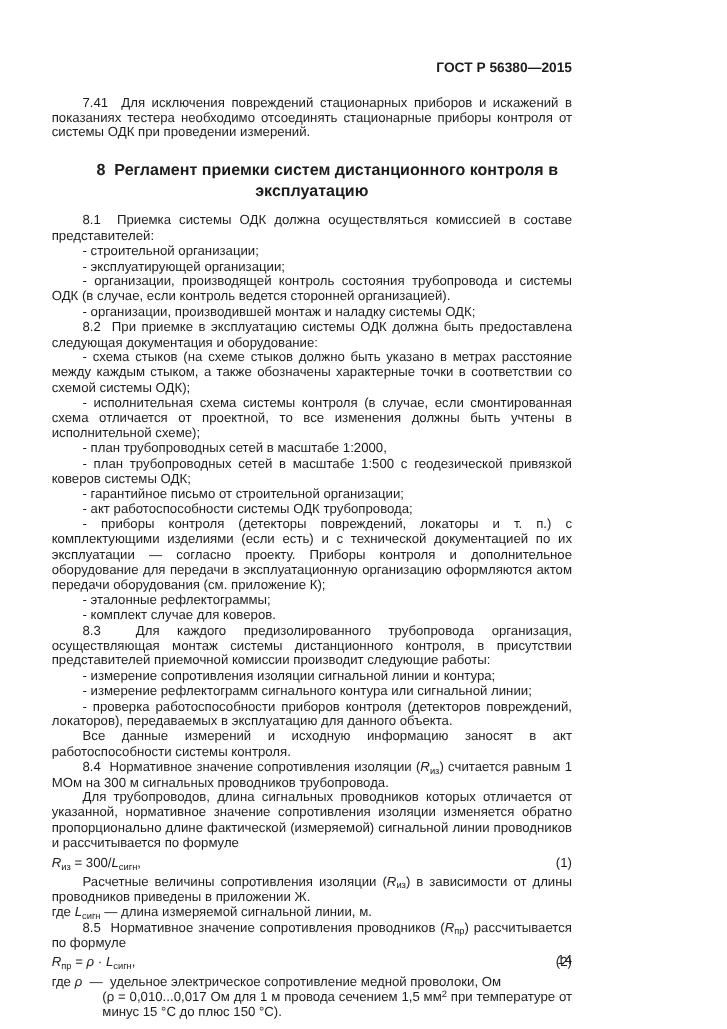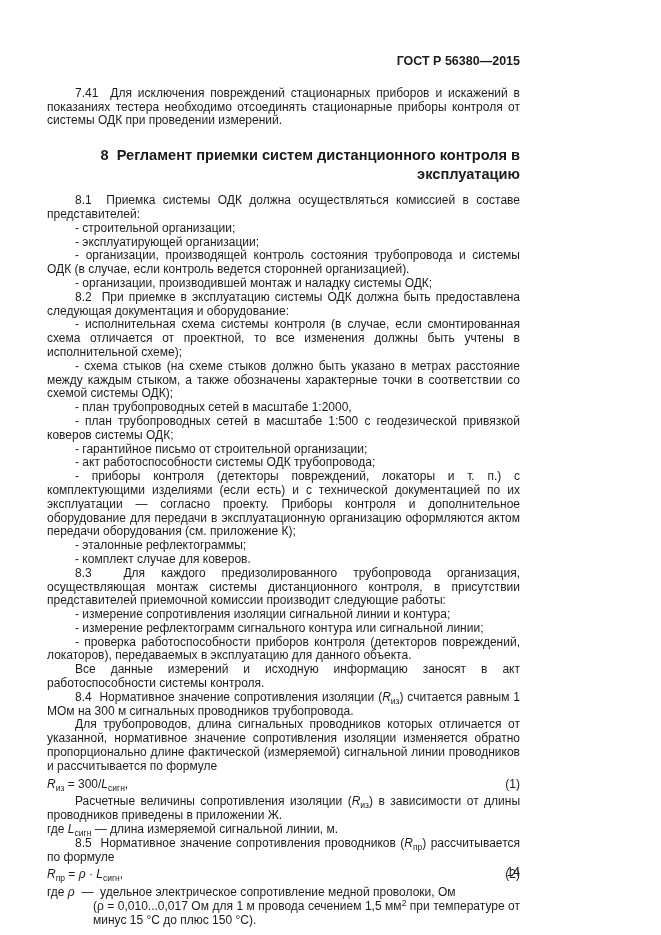--- a/index.html
+++ b/index.html
@@ -27,21 +27,21 @@
     text-indent: 28px;
     text-align: justify;
   }
   .no-indent { text-indent: 0; }
   .section-heading {
     font-size: 14.6px;
     line-height: 19px;
     font-weight: bold;
     margin: 18px 0 10px 0;
     text-indent: 28px;
-    text-align: right;
+    text-align: center;
   }
   .formula-row {
     position: relative;
     text-align: left;
     margin: 4px 0;
   }
   .formula-number {
     position: absolute;
     right: 0;
     top: 0;
@@ -83,22 +83,22 @@
 
   <h2 class="section-heading">8&nbsp; Регламент приемки систем дистанционного контроля в эксплуатацию</h2>
 
   <p class="para">8.1&nbsp; Приемка системы ОДК должна осуществляться комиссией в составе представителей:</p>
   <p class="para">- строительной организации;</p>
   <p class="para">- эксплуатирующей организации;</p>
   <p class="para">- организации, производящей контроль состояния трубопровода и системы ОДК (в случае, если контроль ведется сторонней организацией).</p>
   <p class="para">- организации, производившей монтаж и наладку системы ОДК;</p>
 
   <p class="para">8.2&nbsp; При приемке в эксплуатацию системы ОДК должна быть предоставлена следующая документация и оборудование:</p>
+  <p class="para">- схема стыков (на схеме стыков должно быть указано в метрах расстояние между каждым стыком, а также обозначены характерные точки в соответствии со схемой системы ОДК);</p>
   <p class="para">- исполнительная схема системы контроля (в случае, если смонтированная схема отличается от проектной, то все изменения должны быть учтены в исполнительной схеме);</p>
-  <p class="para">- схема стыков (на схеме стыков должно быть указано в метрах расстояние между каждым стыком, а также обозначены характерные точки в соответствии со схемой системы ОДК);</p>
   <p class="para">- план трубопроводных сетей в масштабе 1:2000,</p>
   <p class="para">- план трубопроводных сетей в масштабе 1:500 с геодезической привязкой коверов системы ОДК;</p>
   <p class="para">- гарантийное письмо от строительной организации;</p>
   <p class="para">- акт работоспособности системы ОДК трубопровода;</p>
   <p class="para">- приборы контроля (детекторы повреждений, локаторы и т. п.) с комплектующими изделиями (если есть) и с технической документацией по их эксплуатации — согласно проекту. Приборы контроля и дополнительное оборудование для передачи в эксплуатационную организацию оформляются актом передачи оборудования (см. приложение К);</p>
   <p class="para">- эталонные рефлектограммы;</p>
   <p class="para">- комплект случае для коверов.</p>
 
   <p class="para">8.3&nbsp; Для каждого предизолированного трубопровода организация, осуществляющая монтаж системы дистанционного контроля, в присутствии представителей приемочной комиссии производит следующие работы:</p>
   <p class="para">- измерение сопротивления изоляции сигнальной линии и контура;</p>

